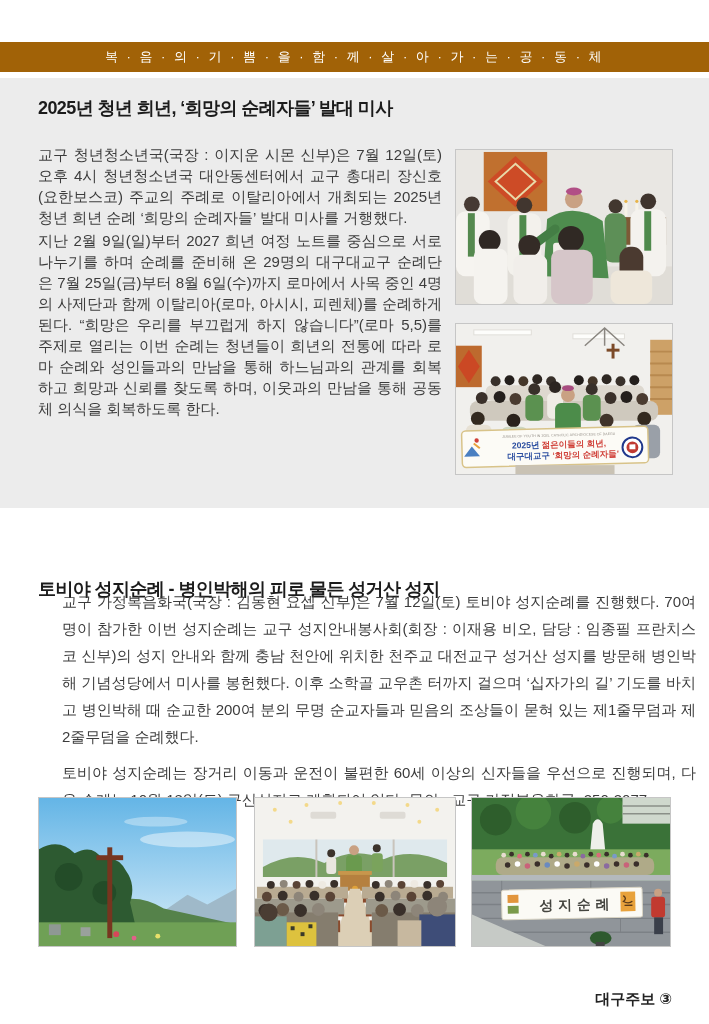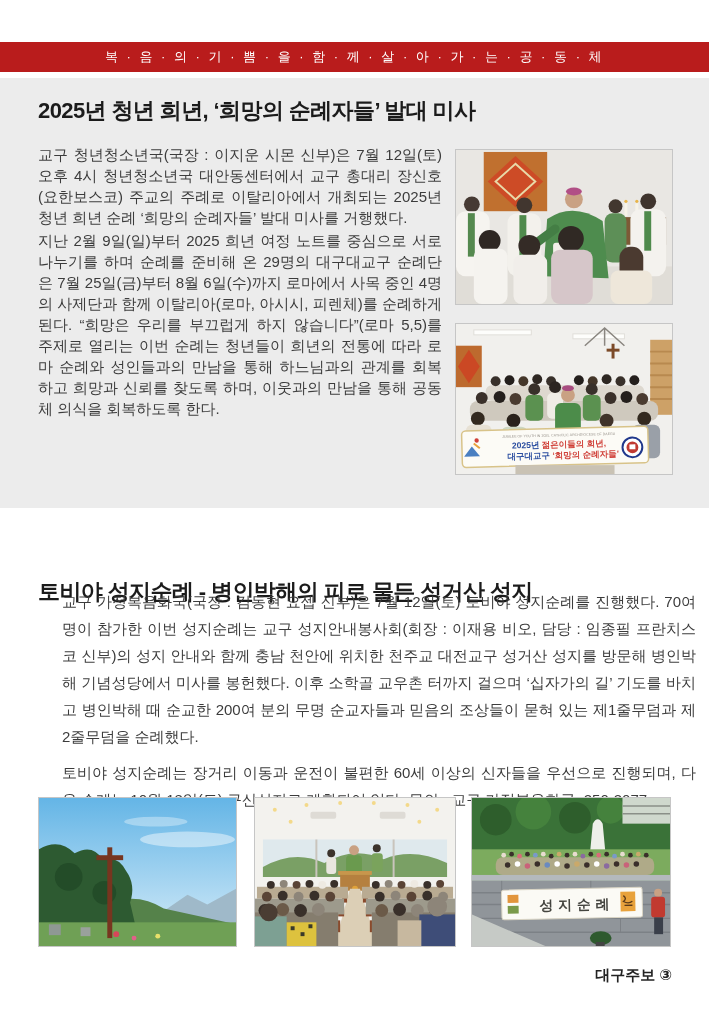--- a/index.html
+++ b/index.html
@@ -3,28 +3,28 @@
 <meta charset="utf-8">
 <style>
   html,body{margin:0;padding:0;}
   body{
     width:709px;height:1024px;position:relative;background:#ffffff;
     font-family:"Liberation Sans","DejaVu Sans",sans-serif;
     overflow:hidden;
   }
   .masthead{
     position:absolute;top:42px;left:0;width:709px;height:30px;
-    background:#b91c1c;color:#ffffff;display:flex;align-items:center;justify-content:center;
+    background:#a16207;color:#ffffff;display:flex;align-items:center;justify-content:center;
     font-size:13px;letter-spacing:2.5px;font-weight:500;
   }
   .section1-bg{
     position:absolute;top:78px;left:0;width:709px;height:430px;background:#ececec;
   }
   .art-title{
-    position:absolute;left:38px;font-size:22px;font-weight:800;color:#1b1b1b;
+    position:absolute;left:38px;font-size:18px;font-weight:800;color:#1b1b1b;
     letter-spacing:-0.6px;white-space:nowrap;
   }
   #a1-title{top:96px;}
   #a2-title{top:537px;margin-top:40px;}
   .body-text{
     position:absolute;left:38px;color:#3c3c3c;font-size:15px;
     text-align:justify;word-break:break-all;
   }
   .body-text p{margin:0;}
   #a1-text{top:144px;width:404px;line-height:21px;}
@@ -35,36 +35,36 @@
     position:absolute;box-sizing:border-box;border:1px solid rgba(0,0,0,0.10);
     background:#ddd;overflow:hidden;
   }
   #photo1{left:455px;top:149px;width:218px;height:156px;}
   #photo2{left:455px;top:323px;width:218px;height:152px;}
   #photoA{left:38px;top:797px;width:199px;height:150px;}
   #photoB{left:254px;top:797px;width:202px;height:150px;}
   #photoC{left:471px;top:797px;width:200px;height:150px;}
   .photo svg{display:block;width:100%;height:100%;}
   .footer{
-    position:absolute;right:37px;top:966px;font-size:15px;font-weight:700;color:#222222;
+    position:absolute;right:37px;top:990px;font-size:15px;font-weight:700;color:#222222;
   }
 </style>
 </head>
 <body>
 
 <div class="masthead">
   <span>복 · 음 · 의 · 기 · 쁨 · 을 · 함 · 께 · 살 · 아 · 가 · 는 · 공 · 동 · 체</span>
 </div>
 
 <div class="section1-bg"></div>
 
 <div class="art-title" id="a1-title">2025년 청년 희년, ‘희망의 순례자들’ 발대 미사</div>
 <div class="body-text" id="a1-text">
   <p>교구 청년청소년국(국장 : 이지운 시몬 신부)은 7월 12일(토) 오후 4시 청년청소년국 대안동센터에서 교구 총대리 장신호(요한보스코) 주교의 주례로 이탈리아에서 개최되는 2025년 청년 희년 순례 ‘희망의 순례자들’ 발대 미사를 거행했다.</p>
-  <p>지난 2월 9일(일)부터 2025 희년 여정 노트를 중심으로 서로 나누기를 하며 순례를 준비해 온 29명의 대구대교구 순례단은 7월 25일(금)부터 8월 6일(수)까지 로마에서 사목 중인 4명의 사제단과 함께 이탈리아(로마, 아시시, 피렌체)를 순례하게 된다. “희망은 우리를 부끄럽게 하지 않습니다”(로마 5,5)를 주제로 열리는 이번 순례는 청년들이 희년의 전통에 따라 로마 순례와 성인들과의 만남을 통해 하느님과의 관계를 회복하고 희망과 신뢰를 찾도록 하며, 이웃과의 만남을 통해 공동체 의식을 회복하도록 한다.</p>
+  <p>지난 2월 9일(일)부터 2027 희년 여정 노트를 중심으로 서로 나누기를 하며 순례를 준비해 온 29명의 대구대교구 순례단은 7월 25일(금)부터 8월 6일(수)까지 로마에서 사목 중인 4명의 사제단과 함께 이탈리아(로마, 아시시, 피렌체)를 순례하게 된다. “희망은 우리를 부끄럽게 하지 않습니다”(로마 5,5)를 주제로 열리는 이번 순례는 청년들이 희년의 전통에 따라 로마 순례와 성인들과의 만남을 통해 하느님과의 관계를 회복하고 희망과 신뢰를 찾도록 하며, 이웃과의 만남을 통해 공동체 의식을 회복하도록 한다.</p>
 </div>
 
 <div class="photo" id="photo1">
   <svg viewBox="0 0 218 156" preserveAspectRatio="none">
     <rect width="218" height="156" fill="#e9e7e3"></rect>
     <rect x="0" y="118" width="218" height="38" fill="#e0ddd7"></rect>
     <g>
       <rect x="28" y="2" width="64" height="60" fill="#c0702f"></rect>
       <polygon points="60,6 88,32 60,58 32,32" fill="#cd4b26"></polygon>
       <polygon points="60,14 80,32 60,50 40,32" fill="none" stroke="#e8d9a8" stroke-width="2"></polygon>

